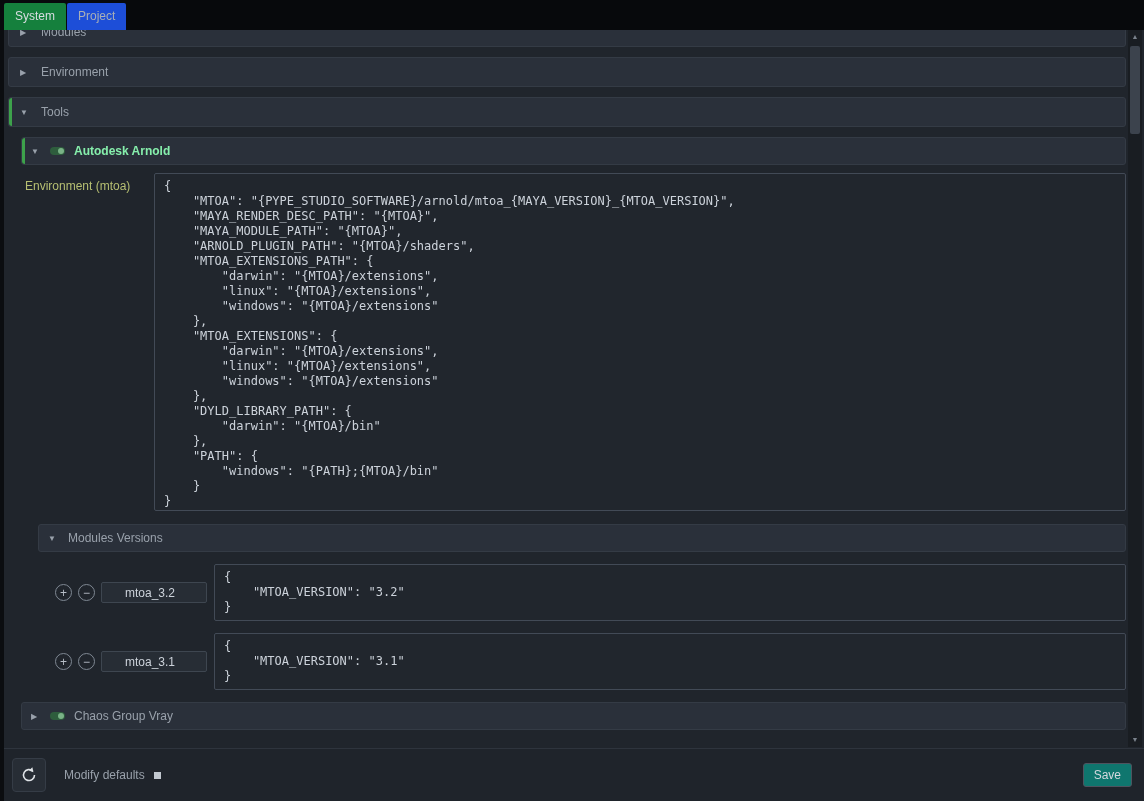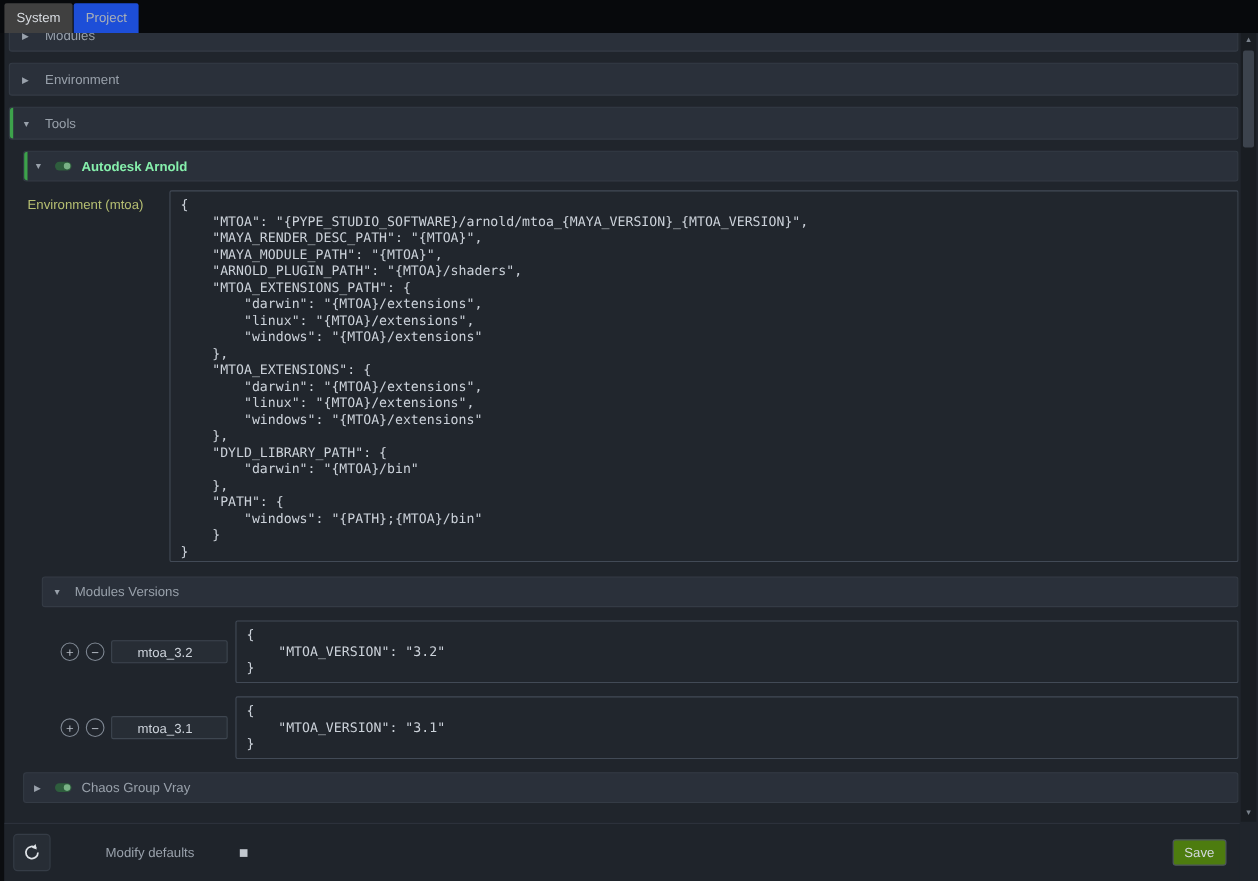--- a/index.html
+++ b/index.html
@@ -14,21 +14,21 @@
 
   
   .tabbar {
     height:30px; background:#07090c;
     display:flex; align-items:flex-end; padding-left:4px; gap:1px;
   }
   .tab {
     font-size:12px; padding:6px 11px 7px 11px;
     border-radius:2px 2px 0 0; cursor:pointer;
   }
-  .tab.active { background:#404040; color:#d8dce1;margin-top:38px; }
+  .tab.active { background:#15803d; color:#d8dce1;margin-top:38px; }
   .tab.inactive { background:#1d4ed8; color:#a9afb6; }
 
   
   .main {
     position:absolute; top:30px; left:0; right:0; bottom:0;
     background:#20252c; border-left:4px solid #0b0d10;
   }
   .content {
     position:absolute; top:0; left:0; bottom:53px; right:18px;
     padding-left:4px; overflow:hidden;
@@ -96,34 +96,34 @@
   .key-input {
     width:106px; height:21px; background:#272d35;
     border:1px solid #3e4650; border-radius:2px;
     color:#ccd2da; font-size:12px; padding:0 23px; margin-right:7px;
     outline:none; flex:none; font-family:"Liberation Sans", sans-serif;
   }
   textarea.version { flex:1; height:57px; }
 
   
   .footer {
-    position:absolute; left:0; right:17px; bottom:0; height:53px;
+    position:absolute; left:0; right:0; bottom:0; height:53px;
     background:#1f242b; border-top:1px solid #2e343d;
-    display:flex; align-items:center; padding:0 12px 0 8px;gap:32px;
+    display:flex; align-items:center; padding:0 12px 0 8px;
   }
   .refresh-btn {
     width:34px; height:34px; border-radius:4px;
     background:#272d35; border:1px solid #353c46;
     display:flex; align-items:center; justify-content:center; cursor:pointer;
   }
   .modify-label { margin-left:18px; font-size:12px; color:#99a1ab; }
   .modify-box { width:7px; height:7px; background:#c2c8cf; margin-left:9px; cursor:pointer; }
   .spacer { flex:1; }
   .save-btn {
-    padding:4px 10px; background:#4d7c0f; border:1px solid #4d545f;
+    padding:4px 10px; background:#0f766e; border:1px solid #4d545f;
     border-radius:3px; color:#d3d8de; font-size:12px; cursor:pointer;
     font-family:"Liberation Sans", sans-serif;
   }
 
   
   .scrollbar {
     position:absolute; top:0; right:2px; bottom:54px; width:14px;
     background:#191d22; display:flex; flex-direction:column;
   }
   .scroll-arrow {

